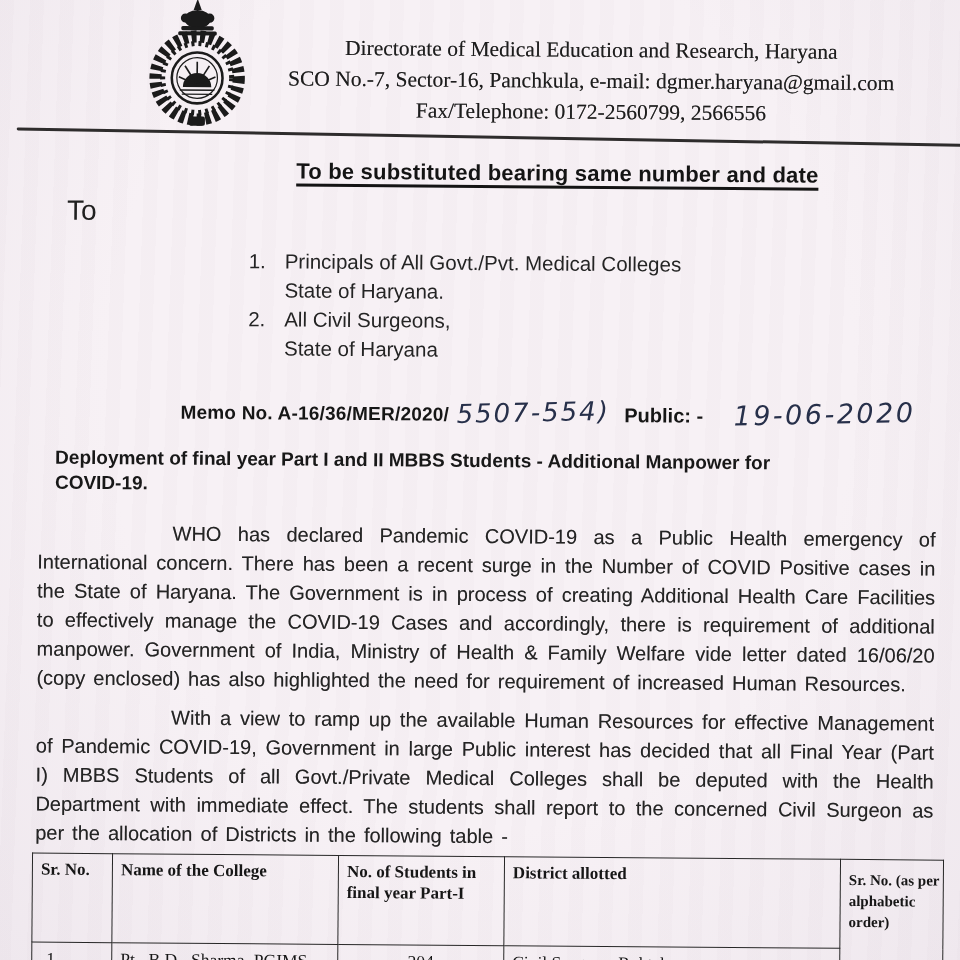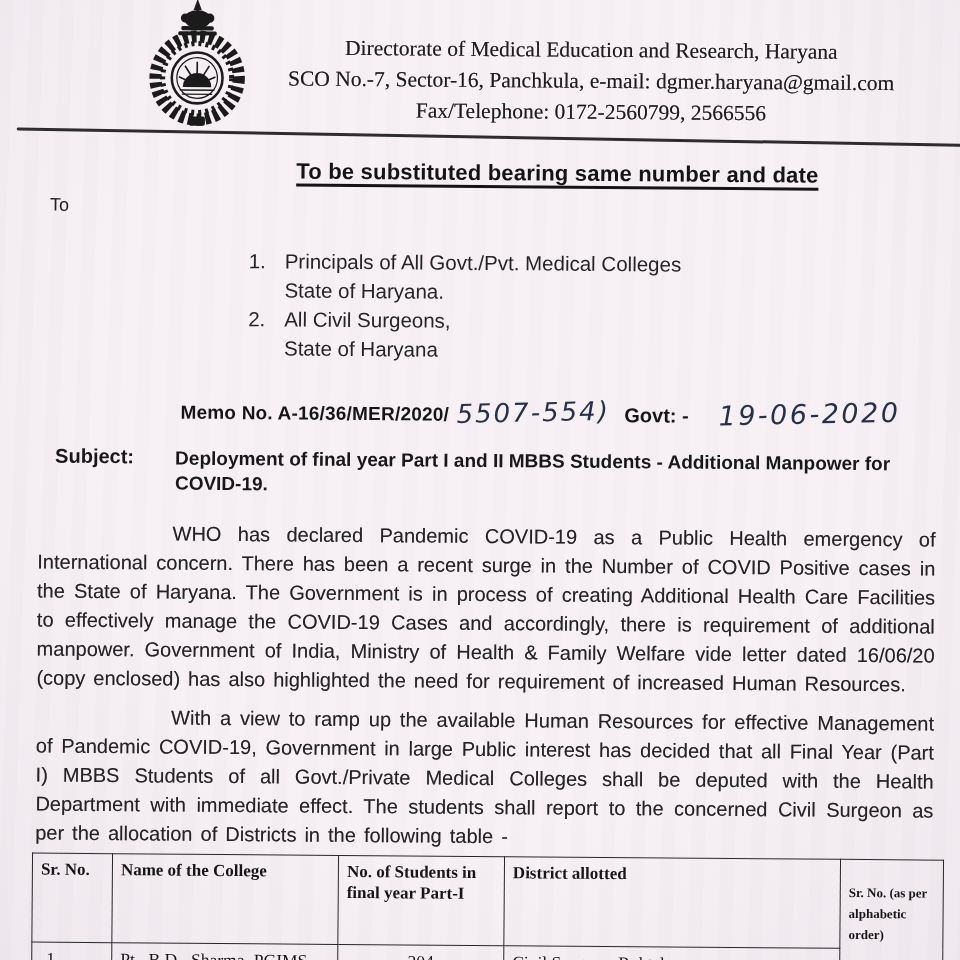--- a/index.html
+++ b/index.html
@@ -32,21 +32,21 @@
 
   
   .notice{
     position:absolute;left:145px;top:160px;width:820px;text-align:center;
     font-size:22px;font-weight:bold;color:#141414;
     text-decoration:underline;text-decoration-thickness:2.5px;text-underline-offset:5px;
     letter-spacing:.2px;
   }
 
   
-  .to{position:absolute;left:48px;top:198px;font-size:18px;color:#202020;}
+  .to{position:absolute;left:65px;top:198px;font-size:28px;color:#202020;}
   .addressees{position:absolute;left:247px;top:248px;font-size:20.5px;color:#242424;line-height:29px;}
   .addr-item{display:flex;gap:12px;margin-bottom:0px;}
   .addr-num{width:24px;flex:0 0 auto;}
   .addr-line2{margin-left:36px;line-height:29px;}
 
   
   .memo{
     position:absolute;left:180px;top:396px;width:770px;
     display:flex;align-items:baseline;white-space:nowrap;
   }
@@ -79,21 +79,21 @@
     position:absolute;left:35px;top:856px;width:911px;
     border-collapse:collapse;table-layout:fixed;
     font-family:"Liberation Serif",serif;color:#161616;
   }
   .alloc-table th,.alloc-table td{
     border:1.7px solid #272727;vertical-align:top;padding:5px 8px;
     font-size:17px;line-height:21px;text-align:left;overflow:visible;
   }
   .alloc-table th{font-weight:bold;height:78px;}
   .alloc-table th.last{border-bottom:none;position:relative;}
-  .alloc-table th.last .spill{position:absolute;top:22px;left:8px;width:92px;font-size:13px;line-height:21px;}
+  .alloc-table th.last .spill{position:absolute;top:10px;left:8px;width:92px;font-size:15px;line-height:21px;}
   .alloc-table td{height:70px;font-size:17.5px;padding-top:6px;}
   .alloc-table td.last{border-top:none;}
   .alloc-table td.c-sr{text-align:left;padding-left:14px;}
   .alloc-table td.c-college{word-spacing:5px;}
   .alloc-table td.c-count{text-align:center;}
 </style>
 </head>
 <body>
 
 <div class="page">
@@ -151,26 +151,25 @@
       <div class="addr-item">
         <span class="addr-num">2.</span>
         <span>All Civil Surgeons,</span>
       </div>
       <div class="addr-line2">State of Haryana</div>
     </div>
 
     <div class="memo">
       <span class="memo-label">Memo No. A-16/36/MER/2020/</span>
       <span class="hand memo-num">5507-554)</span>
-      <span class="dated-label">Govt: -</span>
+      <span class="dated-label">Public: -</span>
       <span class="hand memo-date">19-06-2020</span>
     </div>
 
     <div class="subject">
-      <div class="subject-label">Subject:</div>
       <div class="subject-text">Deployment of final year Part I and II MBBS Students - Additional Manpower for COVID-19.</div>
     </div>
 
     <div class="para para1">WHO has declared Pandemic COVID-19 as a Public Health emergency of International concern. There has been a recent surge in the Number of COVID Positive cases in the State of Haryana. The Government is in process of creating Additional Health Care Facilities to effectively manage the COVID-19 Cases and accordingly, there is requirement of additional manpower. Government of India, Ministry of Health &amp; Family Welfare vide letter dated 16/06/20 (copy enclosed) has also highlighted the need for requirement of increased Human Resources.</div>
     <div class="para para2">With a view to ramp up the available Human Resources for effective Management of Pandemic COVID-19, Government in large Public interest has decided that all Final Year (Part I) MBBS Students of all Govt./Private Medical Colleges shall be deputed with the Health Department with immediate effect. The students shall report to the concerned Civil Surgeon as per the allocation of Districts in the following table -</div>
 
     <table class="alloc-table">
       <colgroup>
         <col style="width:80px">
           <col style="width:226px">

